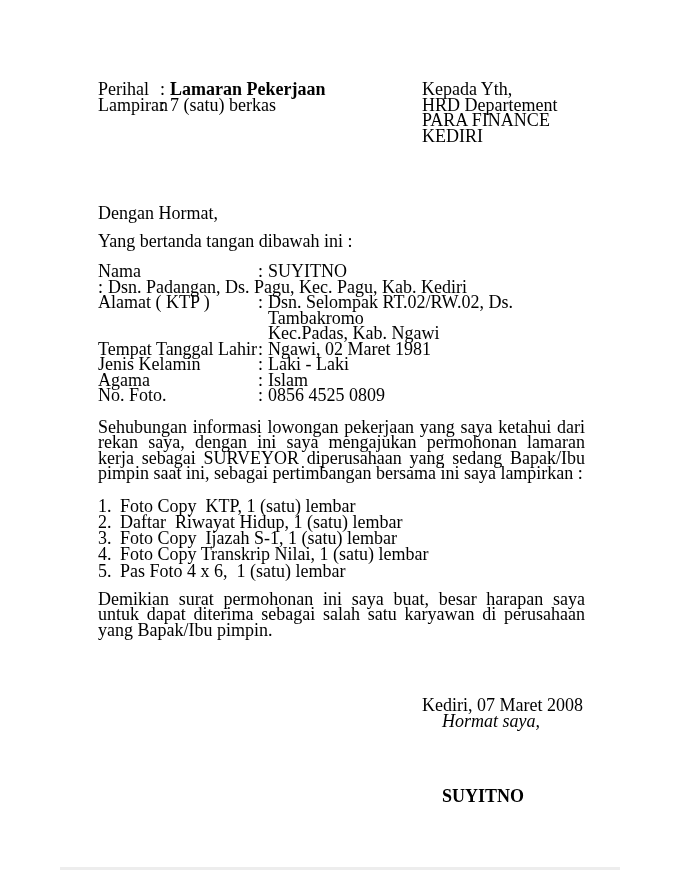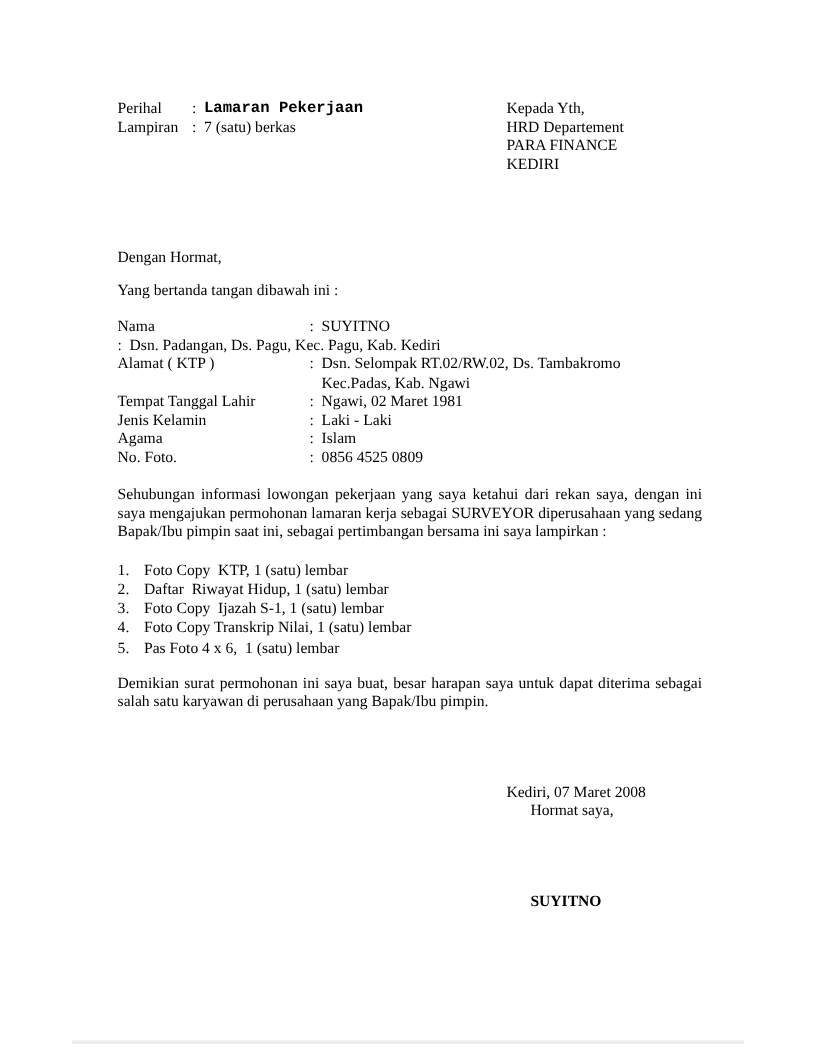--- a/index.html
+++ b/index.html
@@ -7,41 +7,41 @@
     padding: 0;
     background: #ffffff;
   }
   .page {
     position: relative;
     width: 680px;
     height: 880px;
     background: #ffffff;
     color: #000000;
     font-family: "Liberation Serif", "DejaVu Serif", serif;
-    font-size: 13px;
+    font-size: 18px;
     line-height: 15.5px;
     overflow: hidden;
   }
   .content {
     padding: 82px 95px 0 98px;
   }
   .header {
     display: flex;
     align-items: flex-start;
   }
   .meta-block {
     width: 324px;
     flex: 0 0 324px;
   }
   .meta-row {
     display: flex;
   }
   .meta-label { width: 62px; flex: 0 0 62px; }
   .meta-colon { width: 10px; flex: 0 0 10px; }
-  .bold { font-weight: bold; font-family: Liberation Mono, monospace; }
+  .bold { font-weight: bold; }
   .recipient-block { flex: 1; }
   .salutation { margin-top: 62px; }
   .intro { margin-top: 12px; }
   .details { margin-top: 15px; }
   .detail-row { display: flex; }
   .detail-label { width: 160px; flex: 0 0 160px; }
   .detail-colon { width: 10px; flex: 0 0 10px; }
   .detail-value { flex: 1; }
   .paragraph {
     margin-top: 16px;
@@ -49,21 +49,21 @@
   }
   .attachments { margin-top: 16px; }
   .attachment-row {
     display: flex;
     line-height: 16.3px;
   }
   .attachment-num { width: 22px; flex: 0 0 22px; }
   .attachment-text { white-space: pre-wrap; }
   .closing { margin-top: 13px; text-align: justify; }
   .signature-block { margin-top: 60px; margin-left: 324px; }
-  .signature-indent { padding-left: 20px; }
+  .signature-indent { padding-left: 20px; font-style: italic; }
   .signature-name {
     margin-top: 60px;
     padding-left: 20px;
     font-weight: bold;
   }
   .scan-artifact {
     position: absolute;
     left: 60px;
     right: 60px;
     bottom: 10px;

